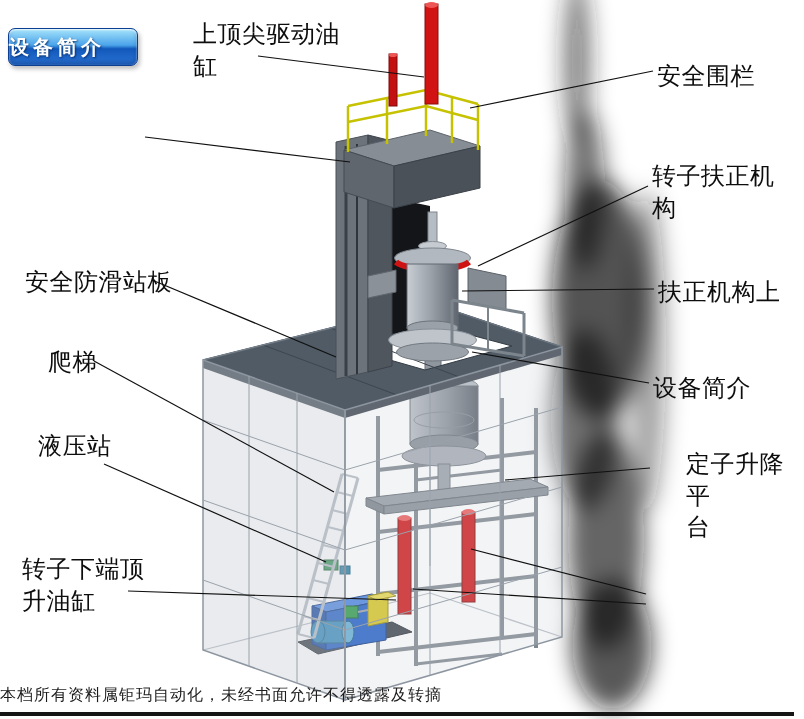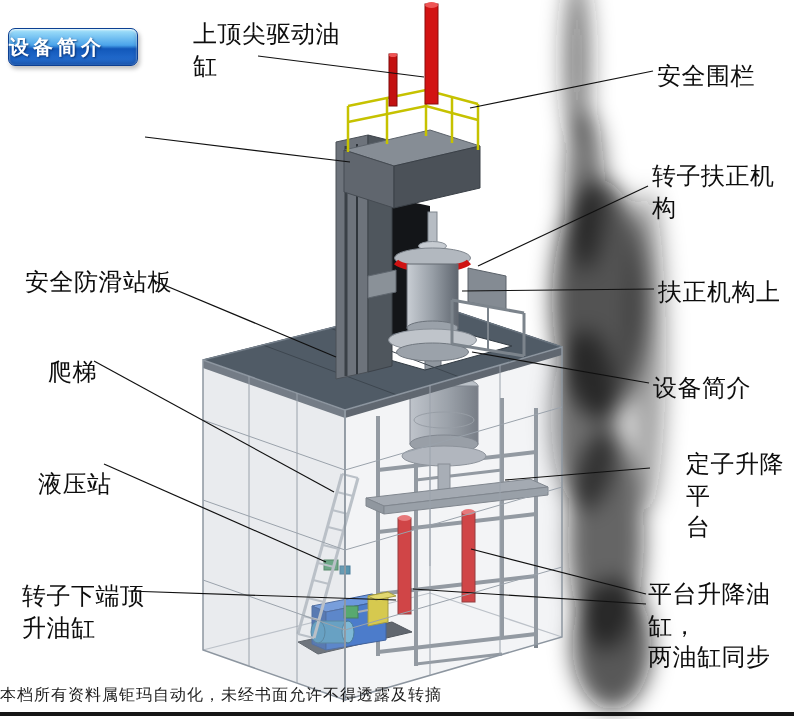--- a/index.html
+++ b/index.html
@@ -230,25 +230,23 @@
 
   <div class="badge">设备简介</div>
 
   <div class="label" style="left:193px;top:18px">上顶尖驱动油
 缸</div>
   <div class="label" style="left:657px;top:60px">安全围栏</div>
   <div class="label" style="left:25px;top:266px">安全防滑站板</div>
   <div class="label" style="left:652px;top:160px">转子扶正机
 构</div>
   <div class="label" style="left:658px;top:276px">扶正机构上</div>
-  <div class="label" style="left:48px;top:356px">爬梯</div>
+  <div class="label" style="left:48px;top:346px">爬梯</div>
   <div class="label" style="left:653px;top:372px">设备简介</div>
-  <div class="label" style="left:38px;top:468px">液压站</div>
+  <div class="label" style="left:38px;top:430px">液压站</div>
   <div class="label" style="left:686px;top:448px">定子升降平
 台</div>
-  <div class="label" style="left:22px;top:580px">转子下端顶
+  <div class="label" style="left:22px;top:553px">转子下端顶
 升油缸</div>
-  <div class="label" style="left:648px;top:578px">平台升降油缸，
-两油缸同步</div>
 
   <div class="footer">本档所有资料属钜玛自动化，未经书面允许不得透露及转摘</div>
   <div class="bottom-line"></div>
 </div>
 
 </body></html>

